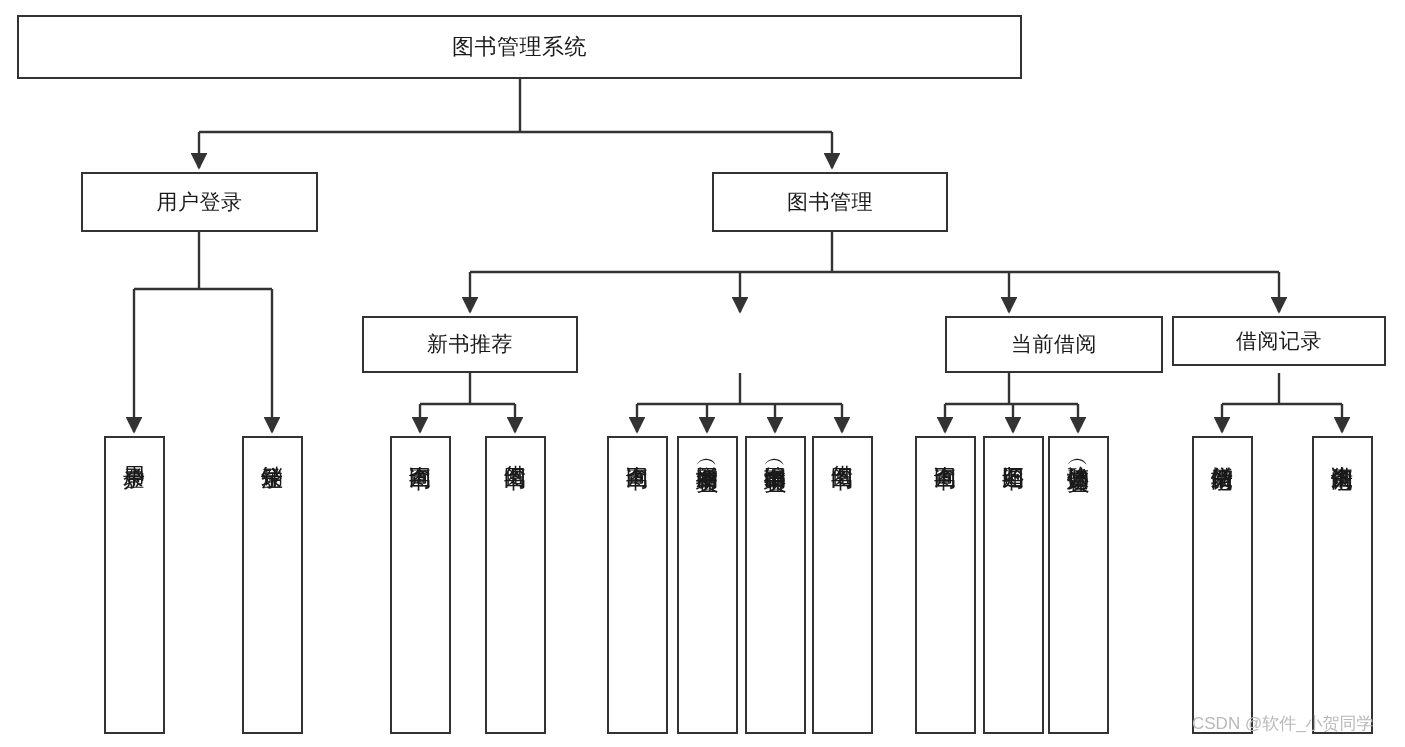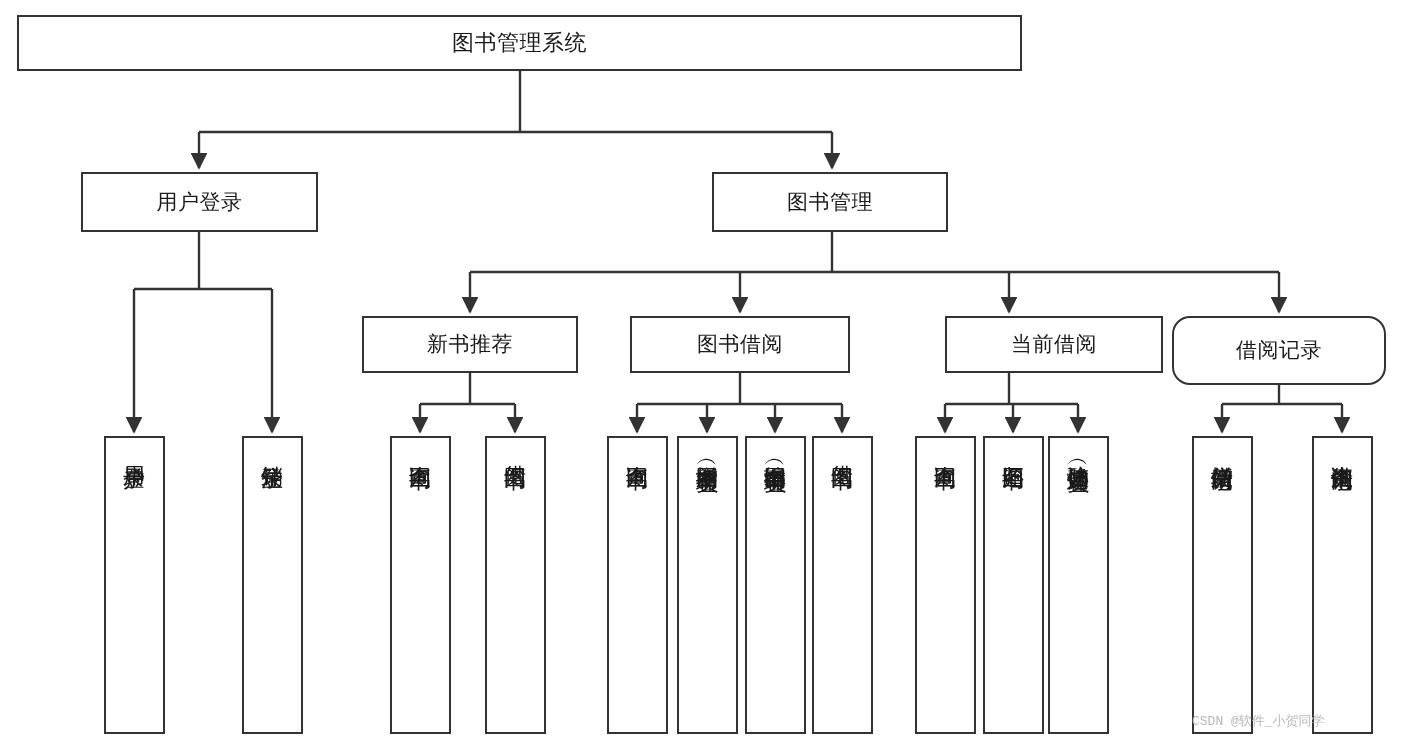--- a/index.html
+++ b/index.html
@@ -63,25 +63,25 @@
     text-orientation: upright;
     font-size: 22px;
     line-height: 1.05;
     letter-spacing: 1px;
     white-space: nowrap;
   }
   .watermark {
     position: absolute;
     left: 1192px;
     top: 712px;
-    font-size: 13px;
+    font-size: 17px;
     color: #b9b9b9;
     white-space: nowrap;
     z-index: 5;
-    font-family: Liberation Mono, monospace;
+    font-family: Liberation Sans, sans-serif;
   }
 </style>
 </head>
 <body>
 
 <div id="diagram-root">
 
   <svg id="edge-layer" viewBox="0 0 1405 747" width="1405" height="747" aria-hidden="true">
     <defs>
       <marker id="arrow" viewBox="0 0 10 10" refX="9" refY="5" markerWidth="7" markerHeight="7" orient="auto-start-reverse">
@@ -125,41 +125,38 @@
       <path d="M 1013 404 L 1013 432" marker-end="url(#arrow)"></path>
       <path d="M 1078 404 L 1078 432" marker-end="url(#arrow)"></path>
 
       <path d="M 1279 373 L 1279 404"></path>
       <path d="M 1222 404 L 1342 404"></path>
       <path d="M 1222 404 L 1222 432" marker-end="url(#arrow)"></path>
       <path d="M 1342 404 L 1342 432" marker-end="url(#arrow)"></path>
     </g>
   </svg>
 
-  <div class="node horiz level-0" style="left:17px; top:15px; width:1005px; height:56px;">
+  <div class="node horiz level-0" style="left:17px; top:15px; width:1005px; height:64px;">
     <span class="node-label">图书管理系统</span>
   </div>
 
   <div class="node horiz level-1" style="left:81px; top:172px; width:237px; height:60px;">
     <span class="node-label">用户登录</span>
   </div>
   <div class="node horiz level-2" style="left:362px; top:316px; width:216px; height:57px;">
     <span class="node-label">新书推荐</span>
   </div>
 
   <div class="node horiz level-1" style="left:712px; top:172px; width:236px; height:60px;">
     <span class="node-label">图书管理</span>
   </div>
-  <div class="node horiz level-2" style="left:630px; top:316px; width:220px; height:57px;">
-    <span class="node-label">图书借阅</span>
-  </div>
   <div class="node horiz level-2" style="left:900px; top:316px; width:218px; height:57px;margin-left:45px;">
     <span class="node-label">当前借阅</span>
   </div>
-  <div class="node horiz level-2" style="left:1172px; top:316px; width:214px; height:69px;border-radius:18px;">
+  <div class="node horiz level-2" style="left:1172px; top:316px; width:214px; height:50px;">
     <span class="node-label">借阅记录</span>
   </div>
 
   <div class="node vert" style="left:104px; top:436px; width:61px; height:298px;">
     <span class="node-label">用户登录</span>
   </div>
   <div class="node vert" style="left:242px; top:436px; width:61px; height:298px;">
     <span class="node-label">注销登录</span>
   </div>
 

